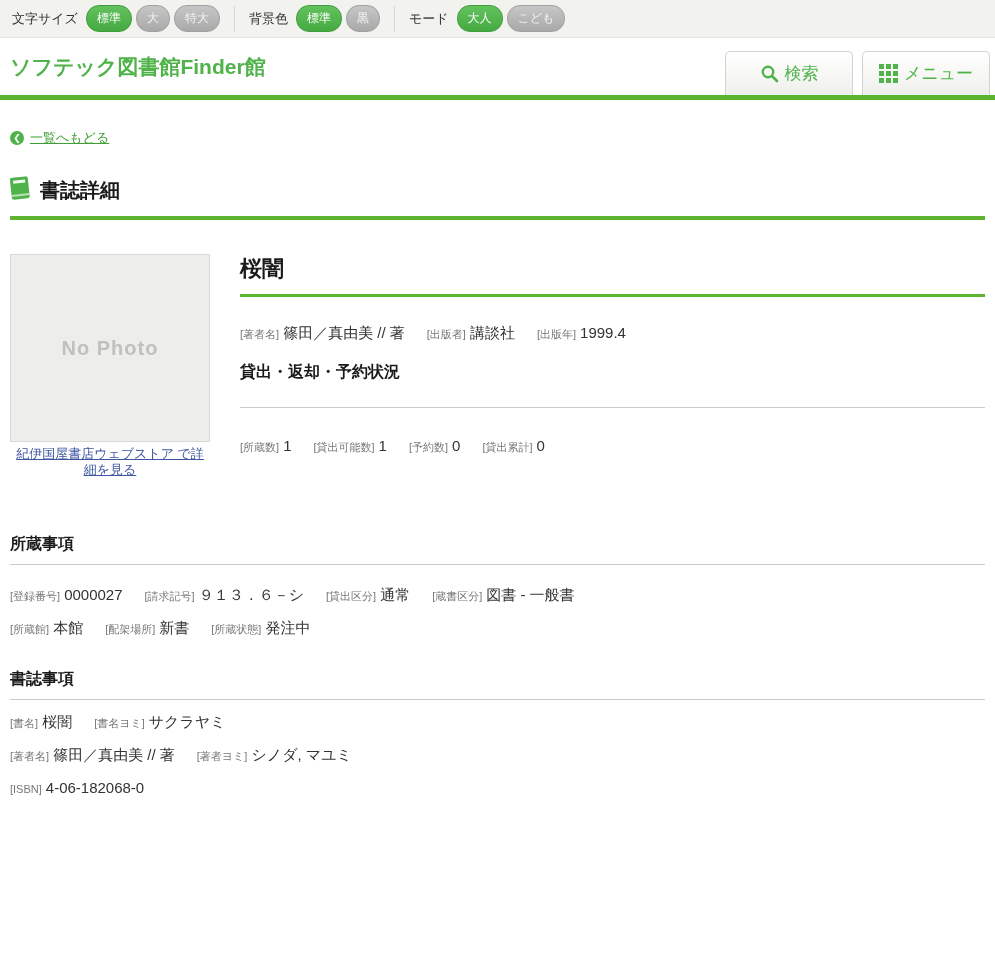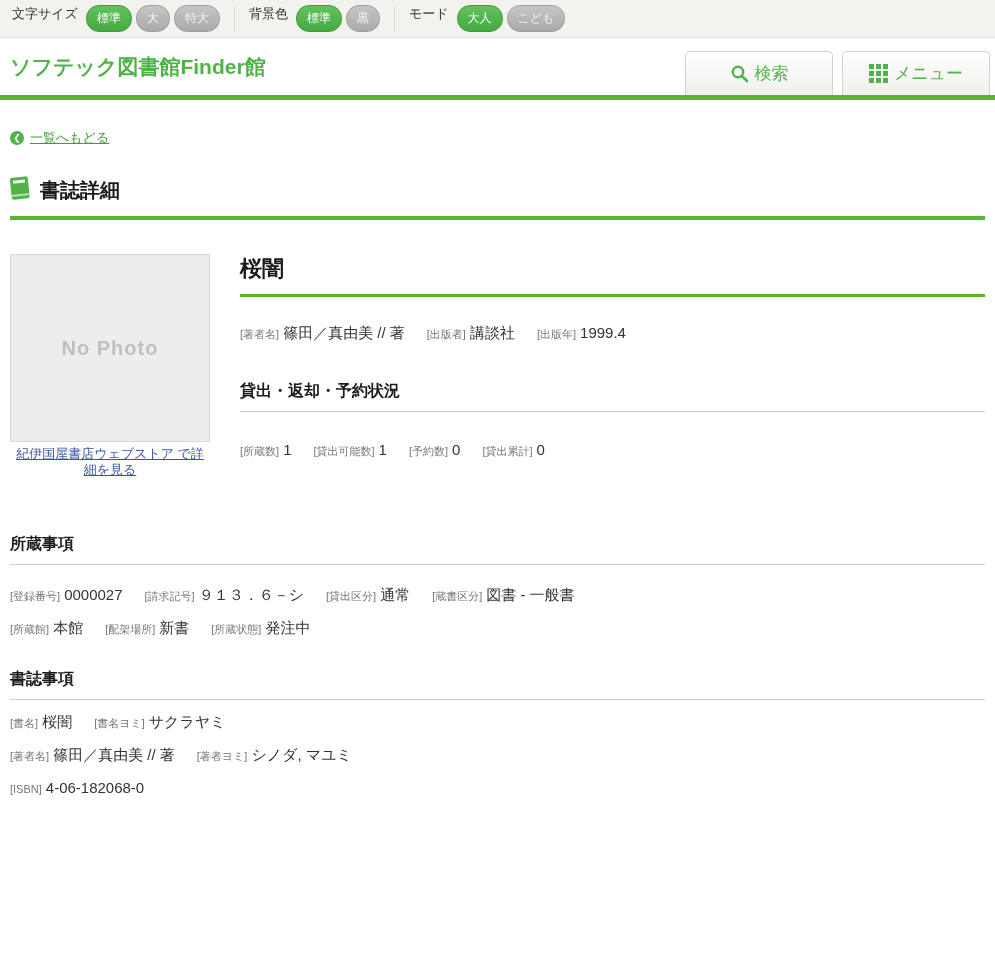--- a/index.html
+++ b/index.html
@@ -16,21 +16,21 @@
   body{
     width:995px;height:959px;margin:0 auto;overflow:hidden;
     font-family:"Liberation Sans","DejaVu Sans",sans-serif;
     color:#222;
   }
   
   .toolbar{
     height:38px;background:#f2f2ef;border-bottom:1px solid #e2e2de;
     display:flex;align-items:center;padding:0 12px;
   }
-  .tb-group{display:flex;align-items:flex-start;gap:8px;}
+  .tb-group{display:flex;align-items:center;gap:8px;}
   .tb-label{font-size:13px;color:#333;}
   .tb-buttons{display:flex;gap:4px;}
   .tb-btn{
     font-size:12px;padding:4px 10px;border-radius:13px;cursor:pointer;
     border:1px solid #9f9f9f;
     background:linear-gradient(#c6c6c6,#a9a9a9);color:#f2f2f2;
     font-family:inherit;
   }
   .tb-btn[data-active="true"]{
     border:1px solid #3f9c3a;
@@ -43,21 +43,21 @@
     border-bottom:5px solid var(--line-green);
   }
   .site-title{
     position:absolute;left:10px;top:50%;transform:translateY(-50%);
     font-size:21px;font-weight:bold;color:var(--accent-green);
   }
   .header-buttons{
     position:absolute;right:5px;bottom:0;display:flex;gap:9px;
   }
   .hdr-btn{
-    width:148px;height:44px;cursor:pointer;
+    width:128px;height:44px;cursor:pointer;
     border:1px solid #d2d2cf;border-bottom:none;border-radius:5px 5px 0 0;
     background:linear-gradient(#ffffff,#efefec);
     color:var(--accent-green);font-size:17px;font-family:inherit;
     display:flex;align-items:center;justify-content:center;gap:6px;
   }
   .icon-menu{
     display:grid;grid-template-columns:repeat(3,5px);grid-auto-rows:5px;gap:2px;
   }
   .icon-menu i{background:var(--accent-green);display:block;}
   
@@ -89,22 +89,22 @@
   .right-col{flex:1;margin-left:30px;}
   .book-title{font-size:22px;font-weight:bold;color:#1b1b1b;}
   .green-rule{border-bottom:3px solid var(--line-green);margin-top:10px;}
   
   .kv-row{display:flex;flex-wrap:wrap;gap:0 22px;align-items:baseline;line-height:20px;}
   .pair{display:inline-flex;align-items:baseline;gap:4px;white-space:nowrap;}
   .kv-label{font-size:11px;color:var(--label-gray);}
   .kv-value{font-size:15px;color:var(--value-dark);}
   .meta-row{margin-top:26px;}
   .sub-heading{
-    margin-top:37px;font-size:16px;font-weight:bold;color:#1b1b1b;
-    padding-bottom:9px;border-bottom:1px solid #cccccc;
+    margin-top:18px;font-size:16px;font-weight:bold;color:#1b1b1b;
+    padding-bottom:24px;border-bottom:1px solid #cccccc;
   }
   .counts-row{margin-top:28px;}
   
   .section{margin:0 10px;}
   .section.first{margin-top:56px;}
   .section.second{margin-top:30px;}
   .sec-heading{
     font-size:16px;font-weight:bold;color:#1b1b1b;
     padding-bottom:9px;border-bottom:1px solid #cccccc;
   }

